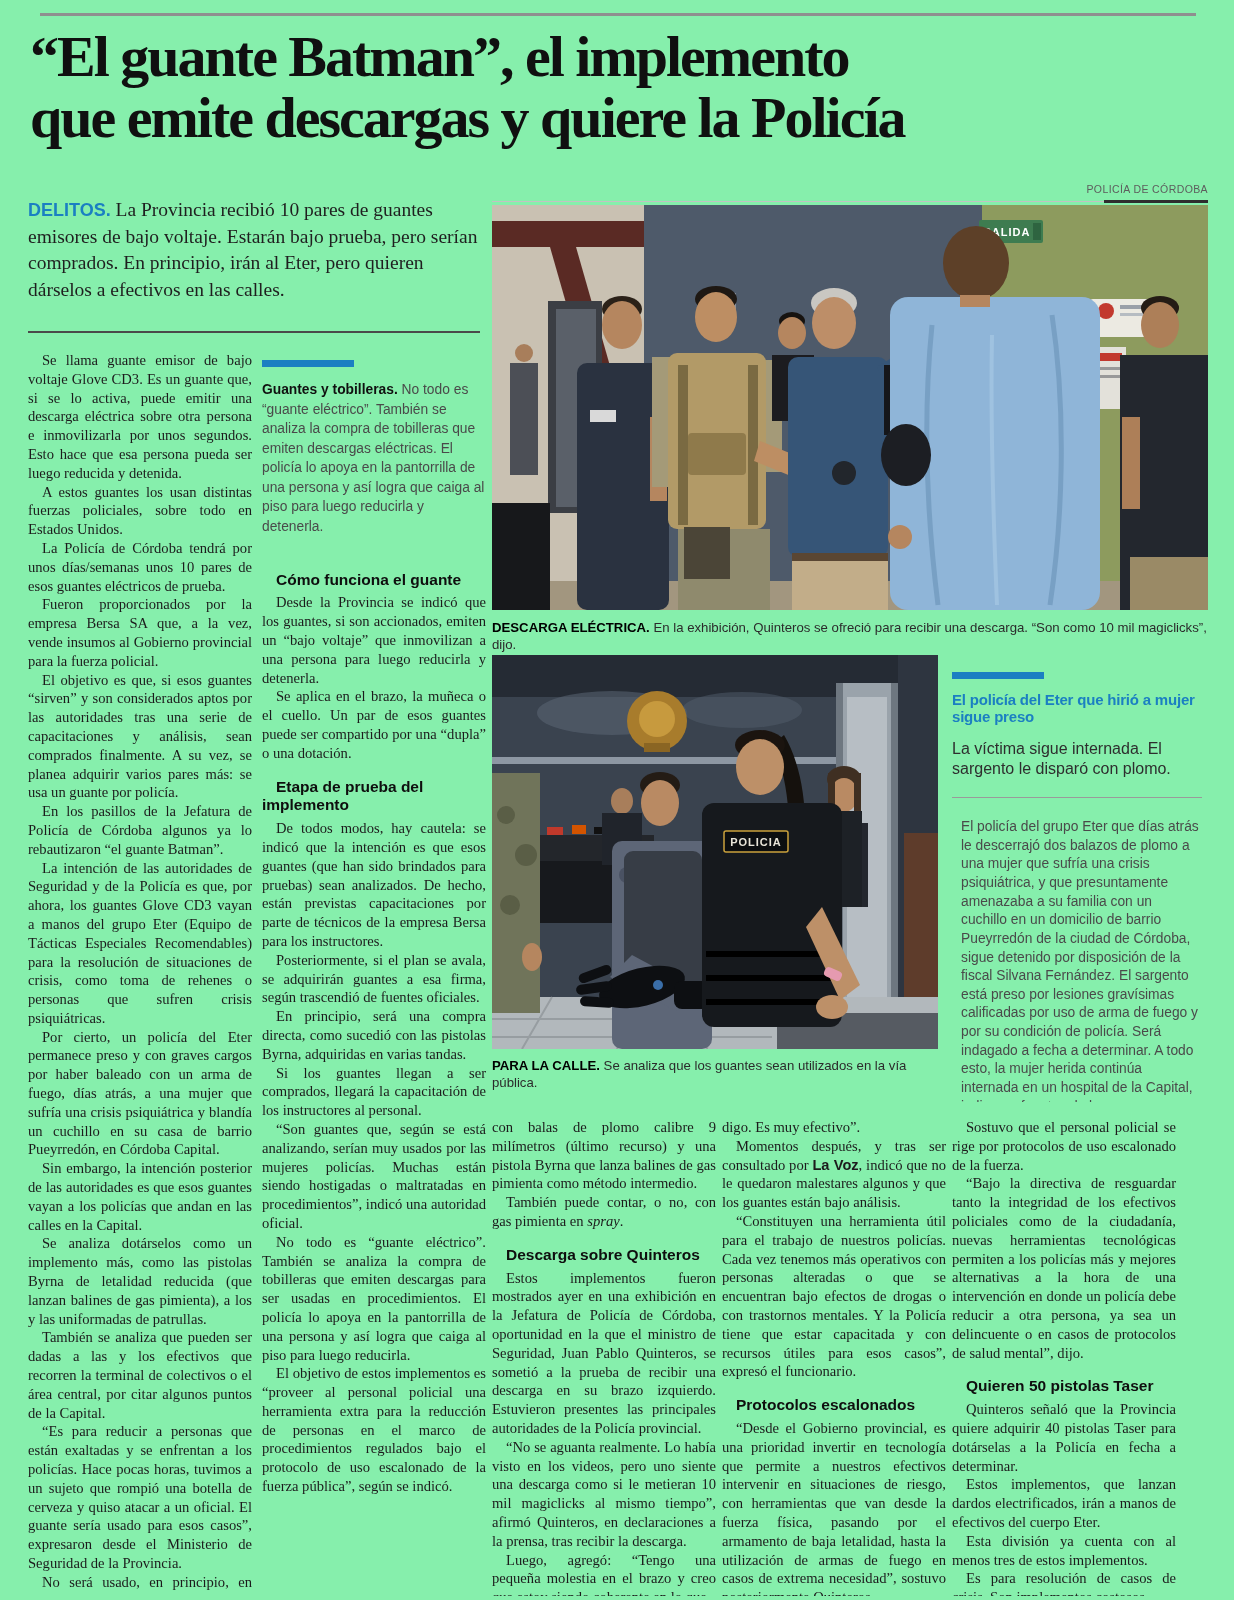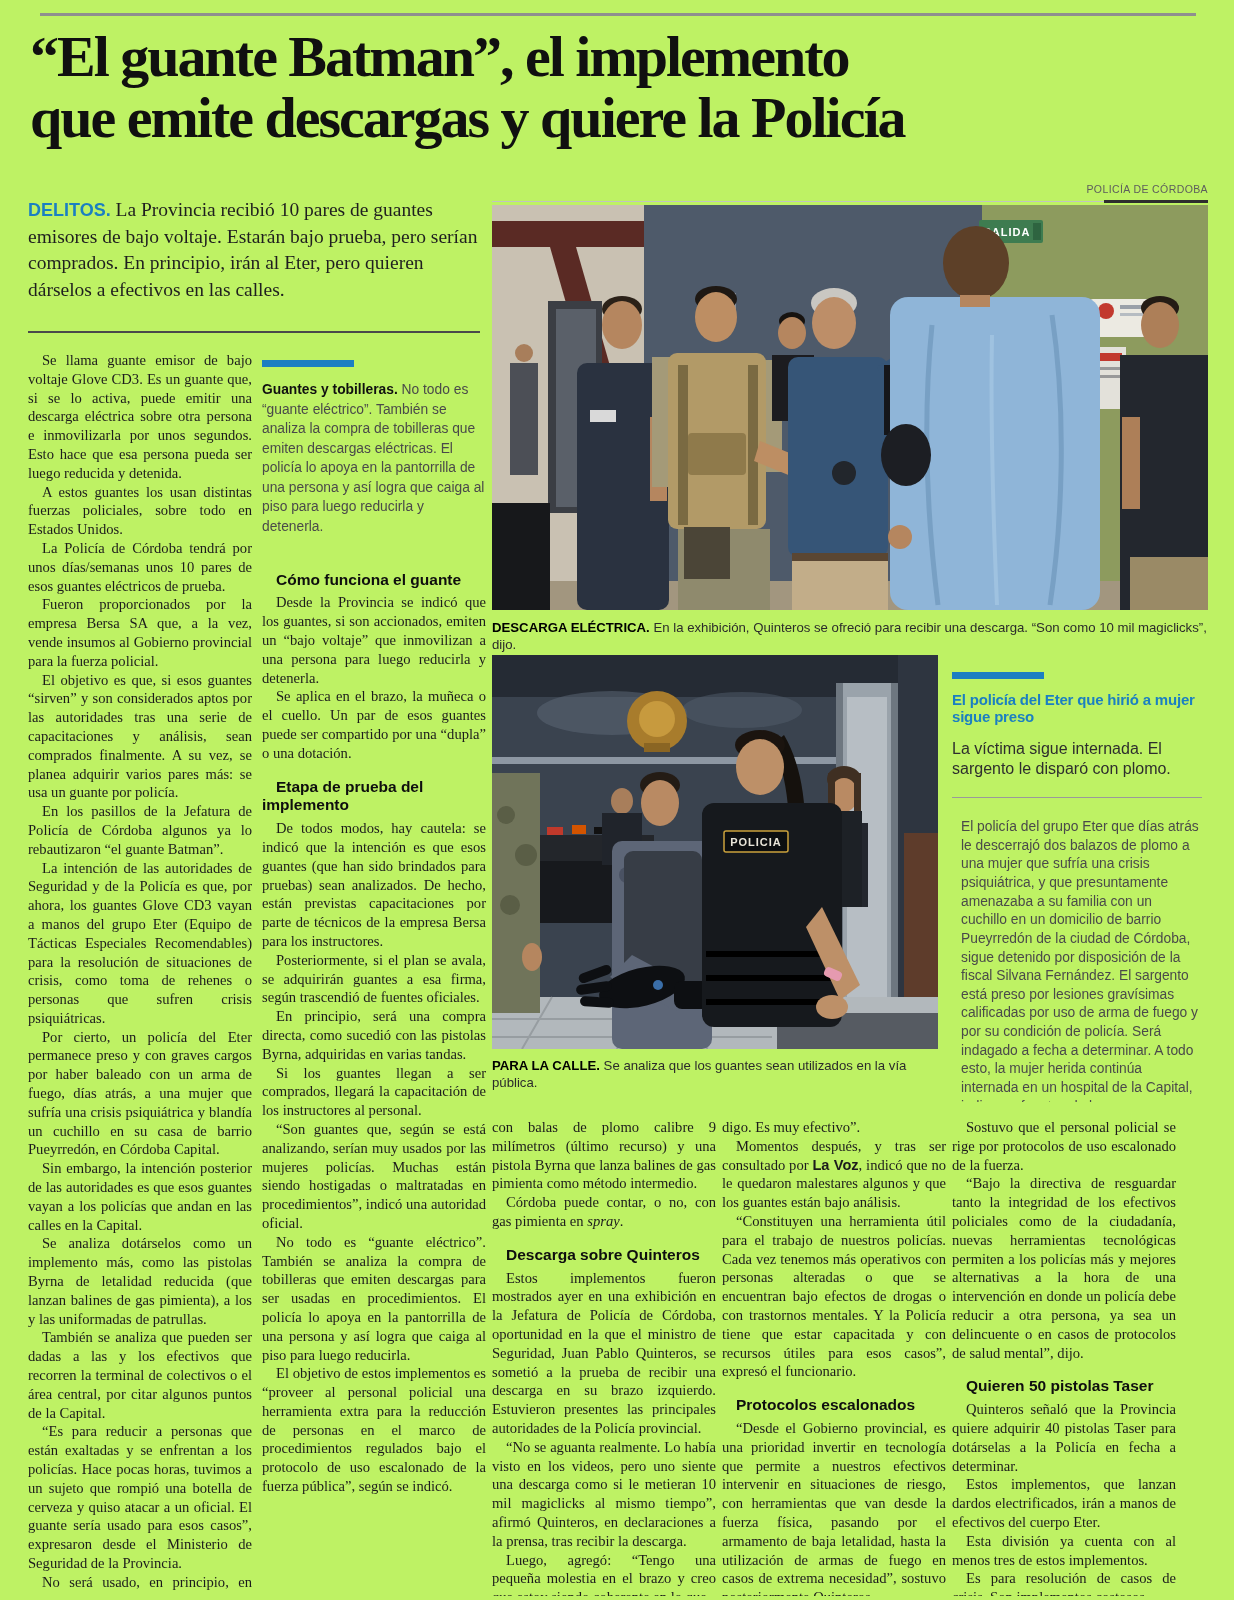--- a/index.html
+++ b/index.html
@@ -1,18 +1,18 @@
 <!DOCTYPE html>
 <html lang="es"><head>
 <meta charset="utf-8">
 <style>
   html,body { margin:0; padding:0; background:#e8e8e8; }
   .page {
     position:relative; width:1234px; height:1600px; margin:0 auto;
-    background:#bef264; overflow:hidden;
+    background:#86efac; overflow:hidden;
     font-family:"Liberation Serif","DejaVu Serif",serif; color:#1c1c1c;
     -webkit-font-smoothing:antialiased;
   }
   .top-rule { position:absolute; left:40px; top:13px; width:1156px; height:3px; background:#8f8f8f; }
   .headline {
     position:absolute; left:30px; top:26px; width:1185px; margin:0;
     font-weight:bold; font-size:58px; line-height:1.06; letter-spacing:-2px; color:#101010;
   }
   .photo-credit {
     position:absolute; top:183px; left:900px; width:308px; text-align:right;
@@ -315,21 +315,21 @@
   <aside class="sidebar">
     <div class="bluebar"></div>
     <h2>El policía del Eter que hirió a mujer sigue preso</h2>
     <p class="deck">La víctima sigue internada. El sargento le disparó con plomo.</p>
     <div class="side-rule"></div>
     <p class="side-body">El policía del grupo Eter que días atrás le descerrajó dos balazos de plomo a una mujer que sufría una crisis psiquiátrica, y que presuntamente amenazaba a su familia con un cuchillo en un domicilio de barrio Pueyrredón de la ciudad de Córdoba, sigue detenido por disposición de la fiscal Silvana Fernández. El sargento está preso por lesiones gravísimas calificadas por uso de arma de fuego y por su condición de policía. Será indagado a fecha a determinar. A todo esto, la mujer herida continúa internada en un hospital de la Capital, indicaron fuentes de la causa.</p>
   </aside>
 
   <div class="col col3">
     <p class="no-indent">con balas de plomo calibre 9 milímetros (último recurso) y una pistola Byrna que lanza balines de gas pimienta como método intermedio.</p>
-    <p><span>Córdoba puede contar, o no, con gas pimienta en </span><span class="ital">spray</span><span>.</span></p>
+    <p><span>También puede contar, o no, con gas pimienta en </span><span class="ital">spray</span><span>.</span></p>
     <div class="subhead">Descarga sobre Quinteros</div>
     <p>Estos implementos fueron mostrados ayer en una exhibición en la Jefatura de Policía de Córdoba, oportunidad en la que el ministro de Seguridad, Juan Pablo Quinteros, se sometió a la prueba de recibir una descarga en su brazo izquierdo. Estuvieron presentes las principales autoridades de la Policía provincial.</p>
     <p>“No se aguanta realmente. Lo había visto en los videos, pero uno siente una descarga como si le metieran 10 mil magiclicks al mismo tiempo”, afirmó Quinteros, en declaraciones a la prensa, tras recibir la descarga.</p>
     <p>Luego, agregó: “Tengo una pequeña molestia en el brazo y creo que estoy siendo coherente en lo que</p>
   </div>
 
   <div class="col col4">
     <p class="no-indent">digo. Es muy efectivo”.</p>
     <p><span>Momentos después, y tras ser consultado por </span><span class="brand">La Voz</span><span>, indicó que no le quedaron malestares algunos y que los guantes están bajo análisis.</span></p>
     <p>“Constituyen una herramienta útil para el trabajo de nuestros policías. Cada vez tenemos más operativos con personas alteradas o que se encuentran bajo efectos de drogas o con trastornos mentales. Y la Policía tiene que estar capacitada y con recursos útiles para esos casos”, expresó el funcionario.</p>

